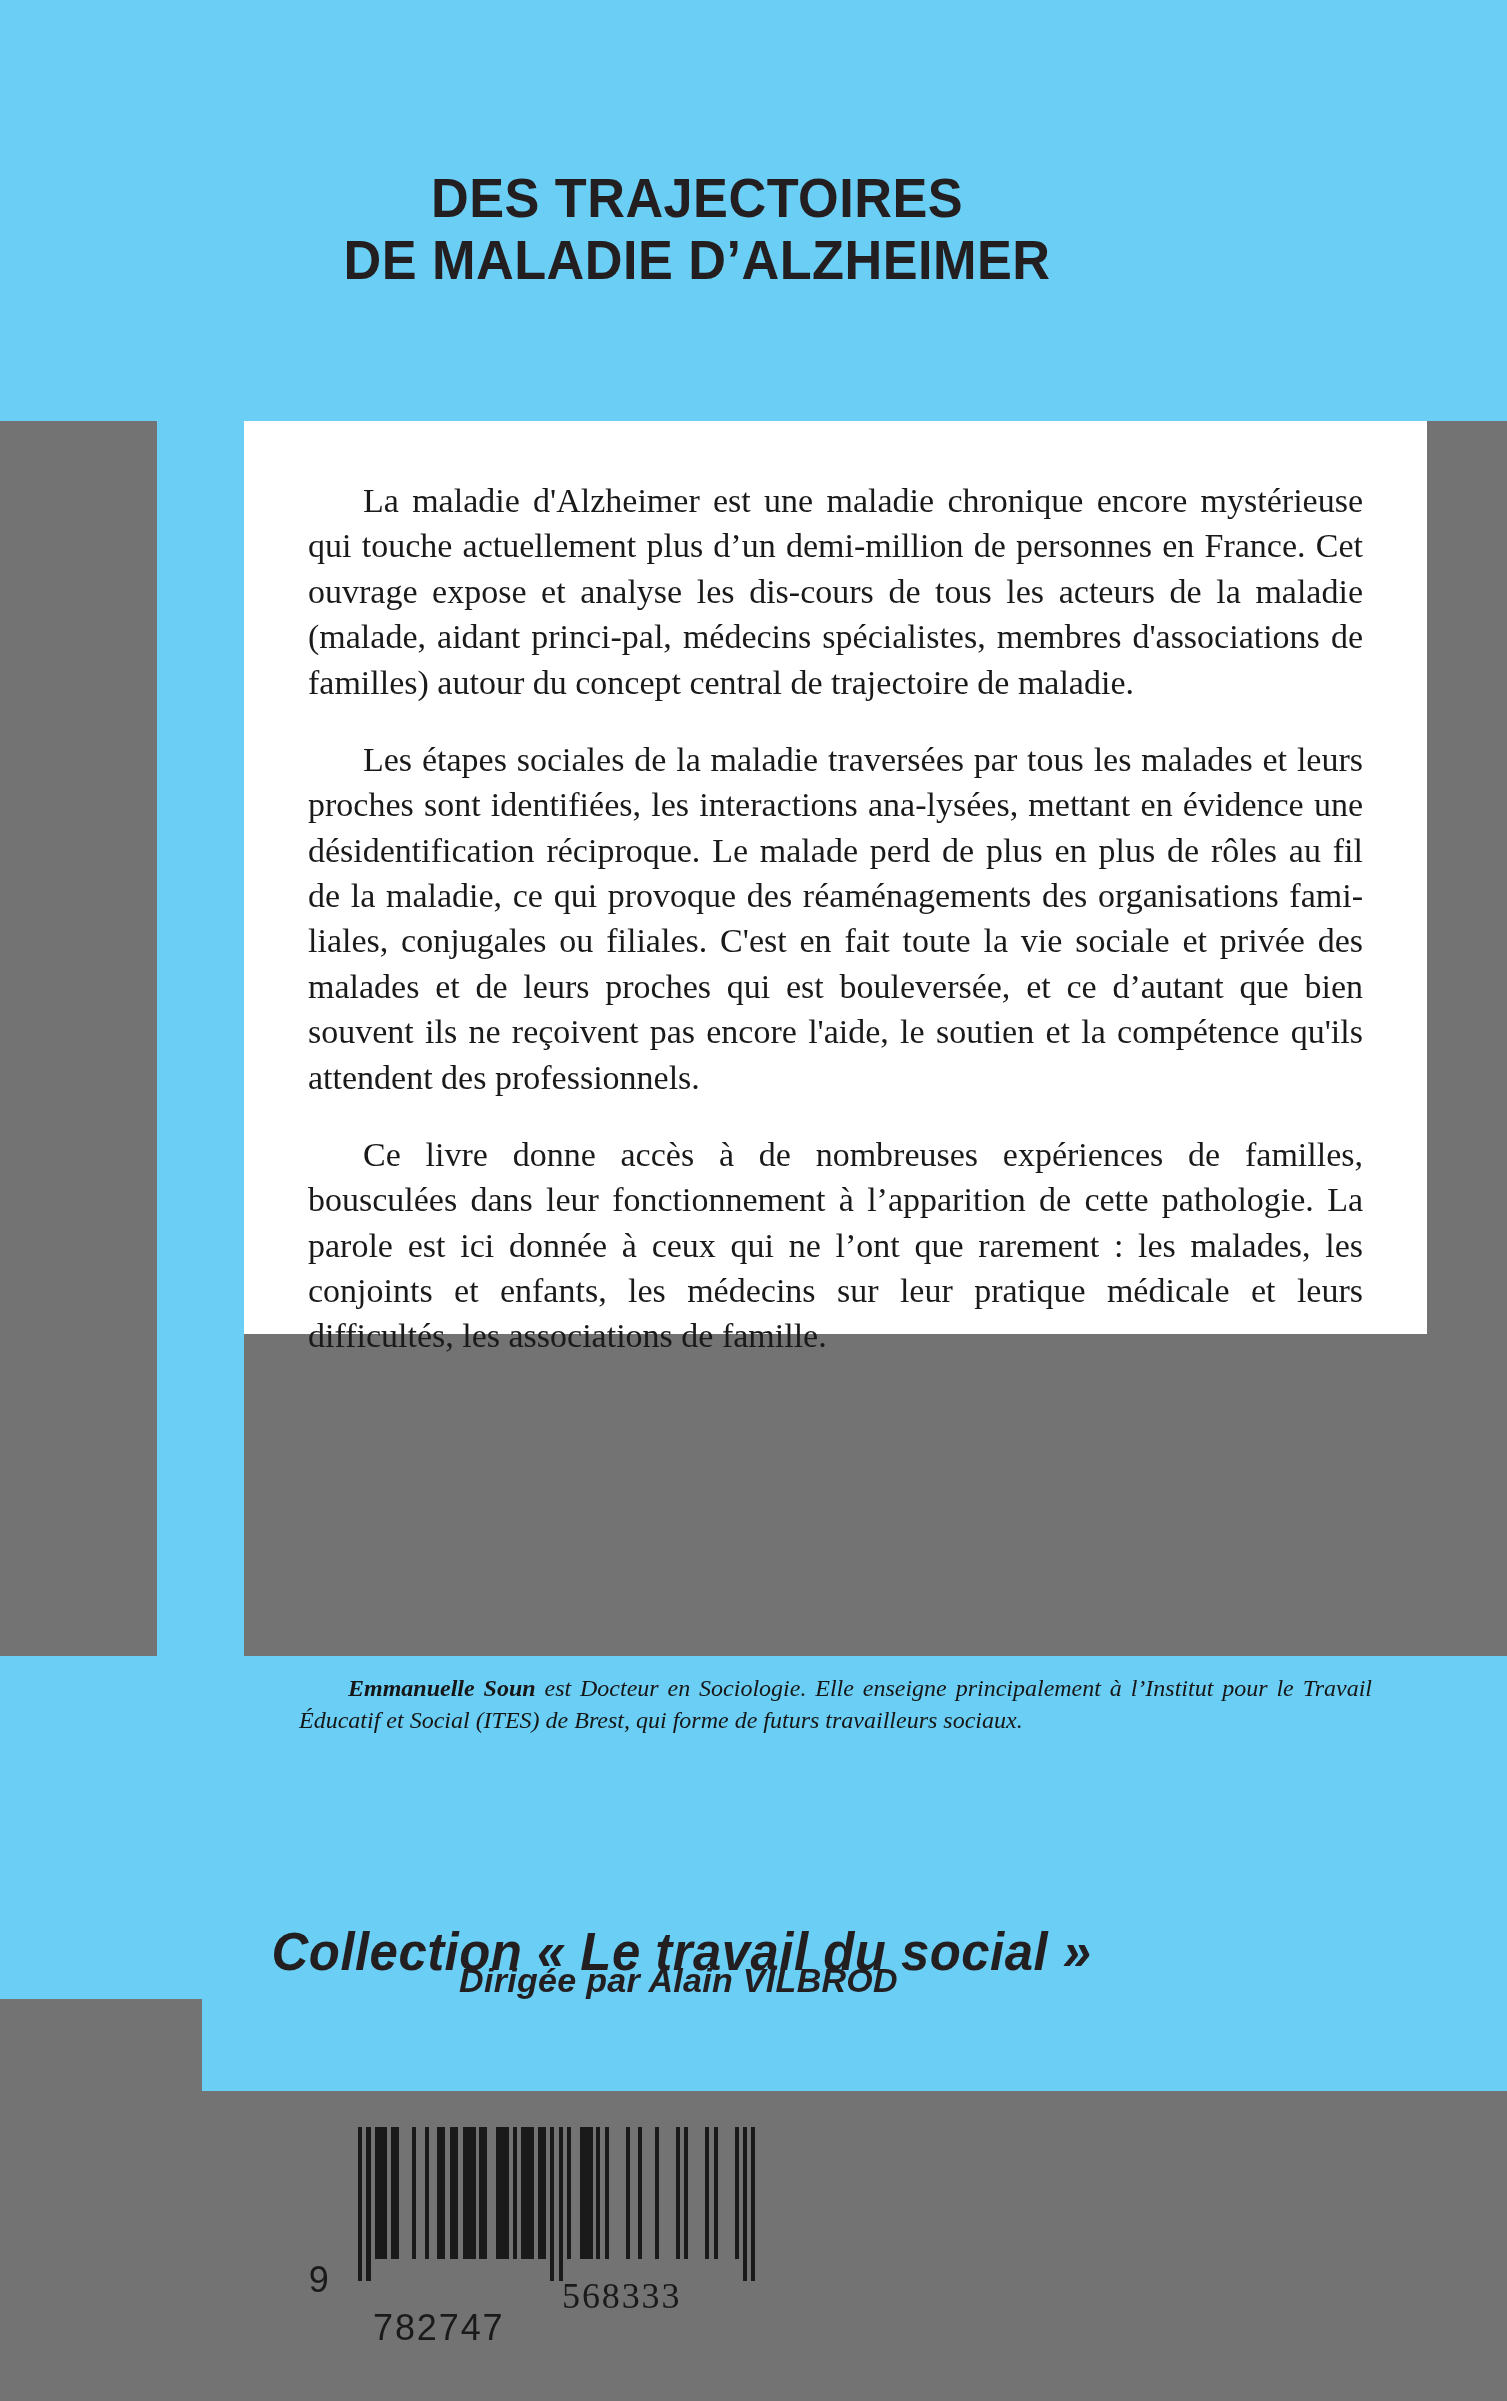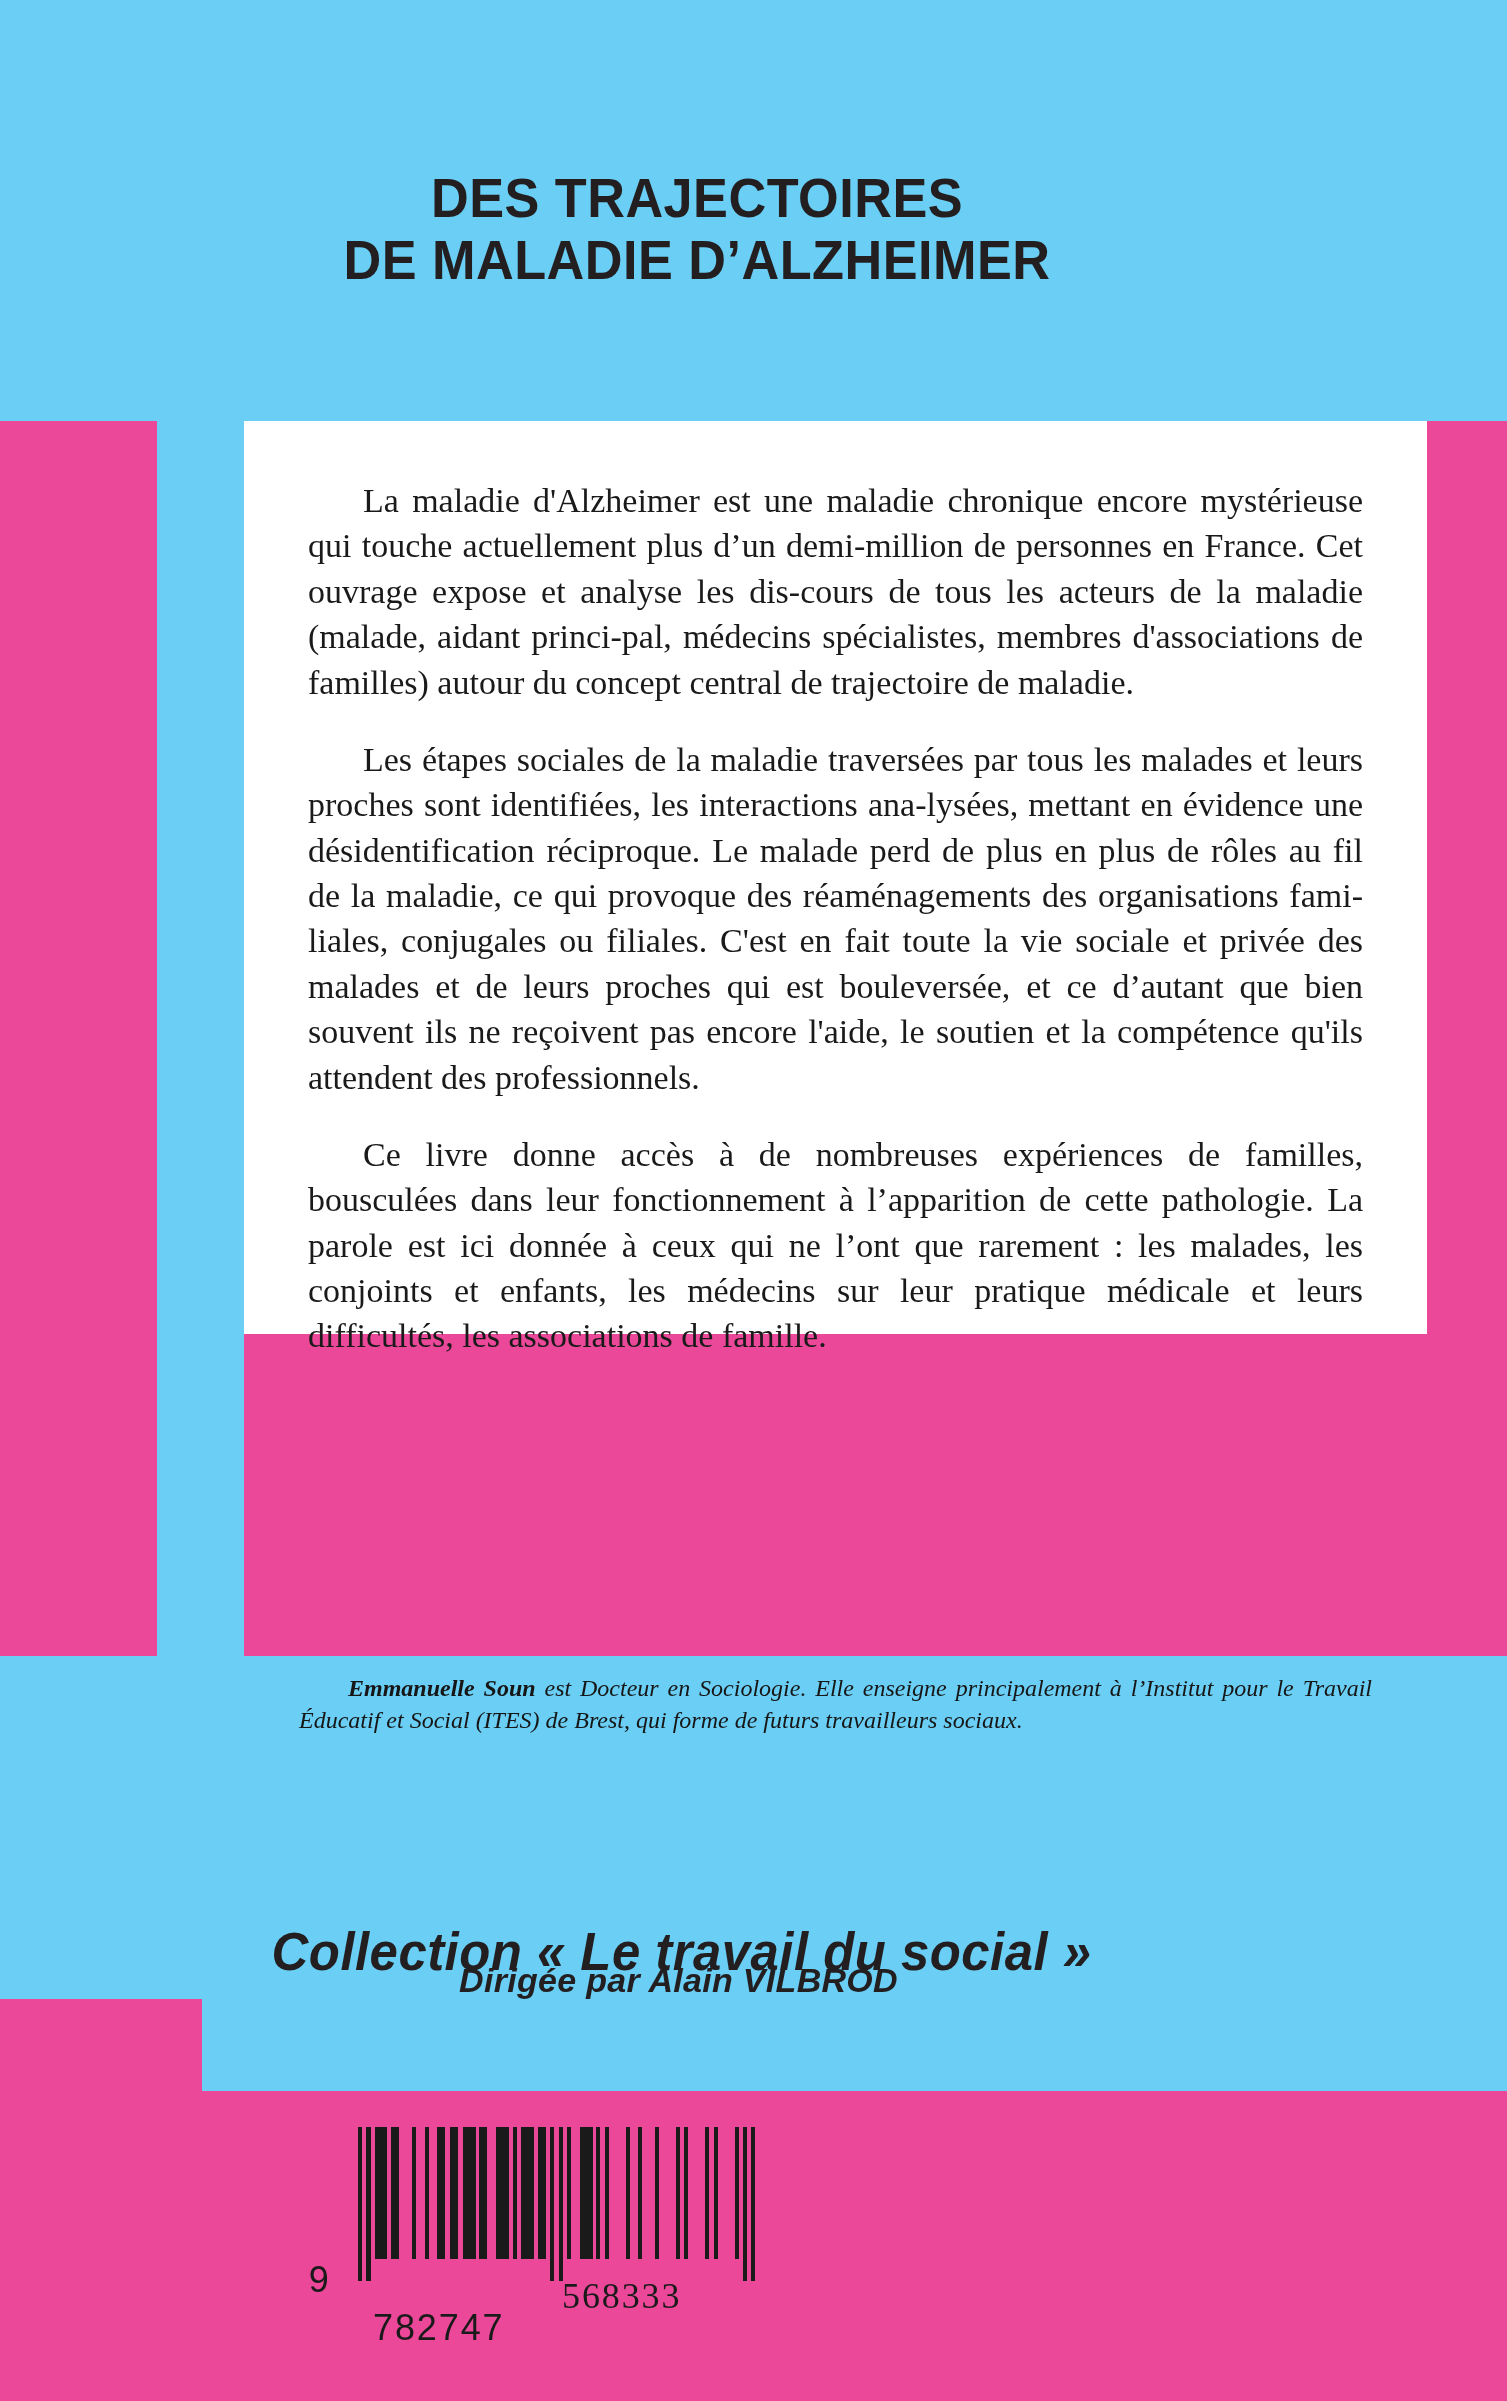--- a/index.html
+++ b/index.html
@@ -12,21 +12,21 @@
     height: 2402px;
     position: relative;
     font-family: "Liberation Serif", serif;
     overflow: hidden;
   }
 
   
   .cover {
     position: absolute;
     inset: 0;
-    background: #ec4899;
+    background: #737373;
   }
 
   
   .band-top {
     position: absolute;
     left: 0;
     top: 0;
     width: 1508px;
     height: 421px;
     background: #6ACEF5;

